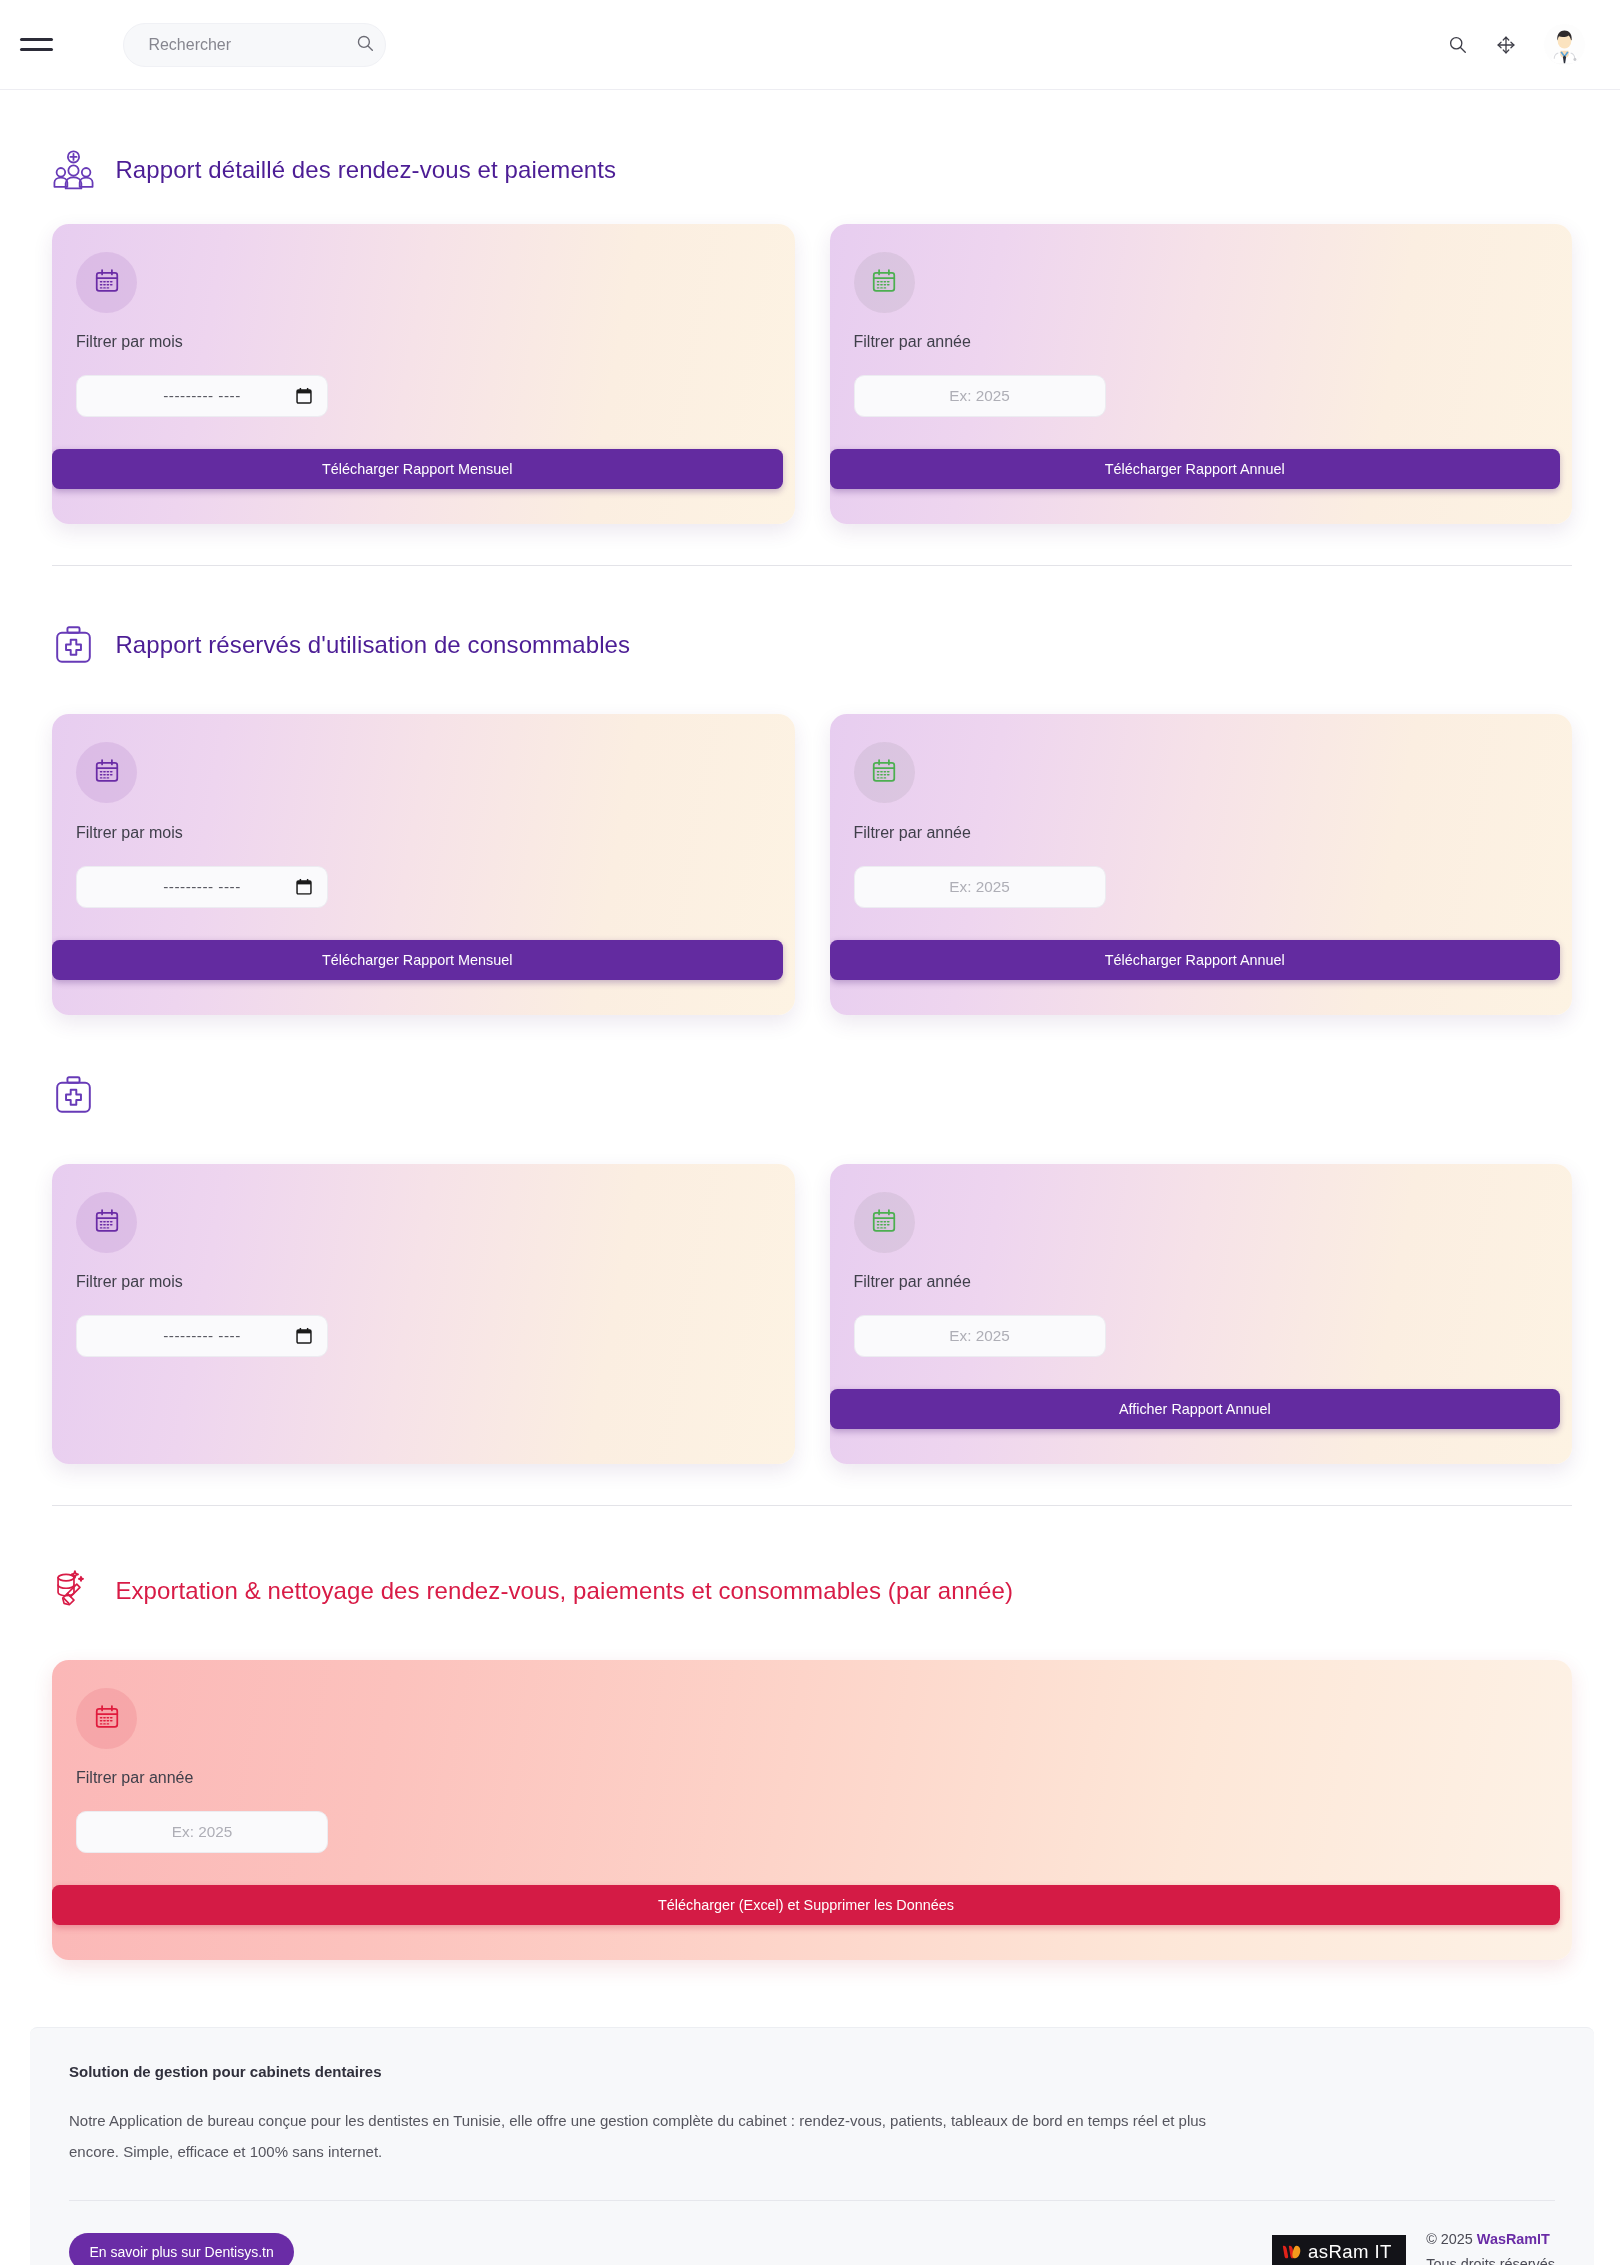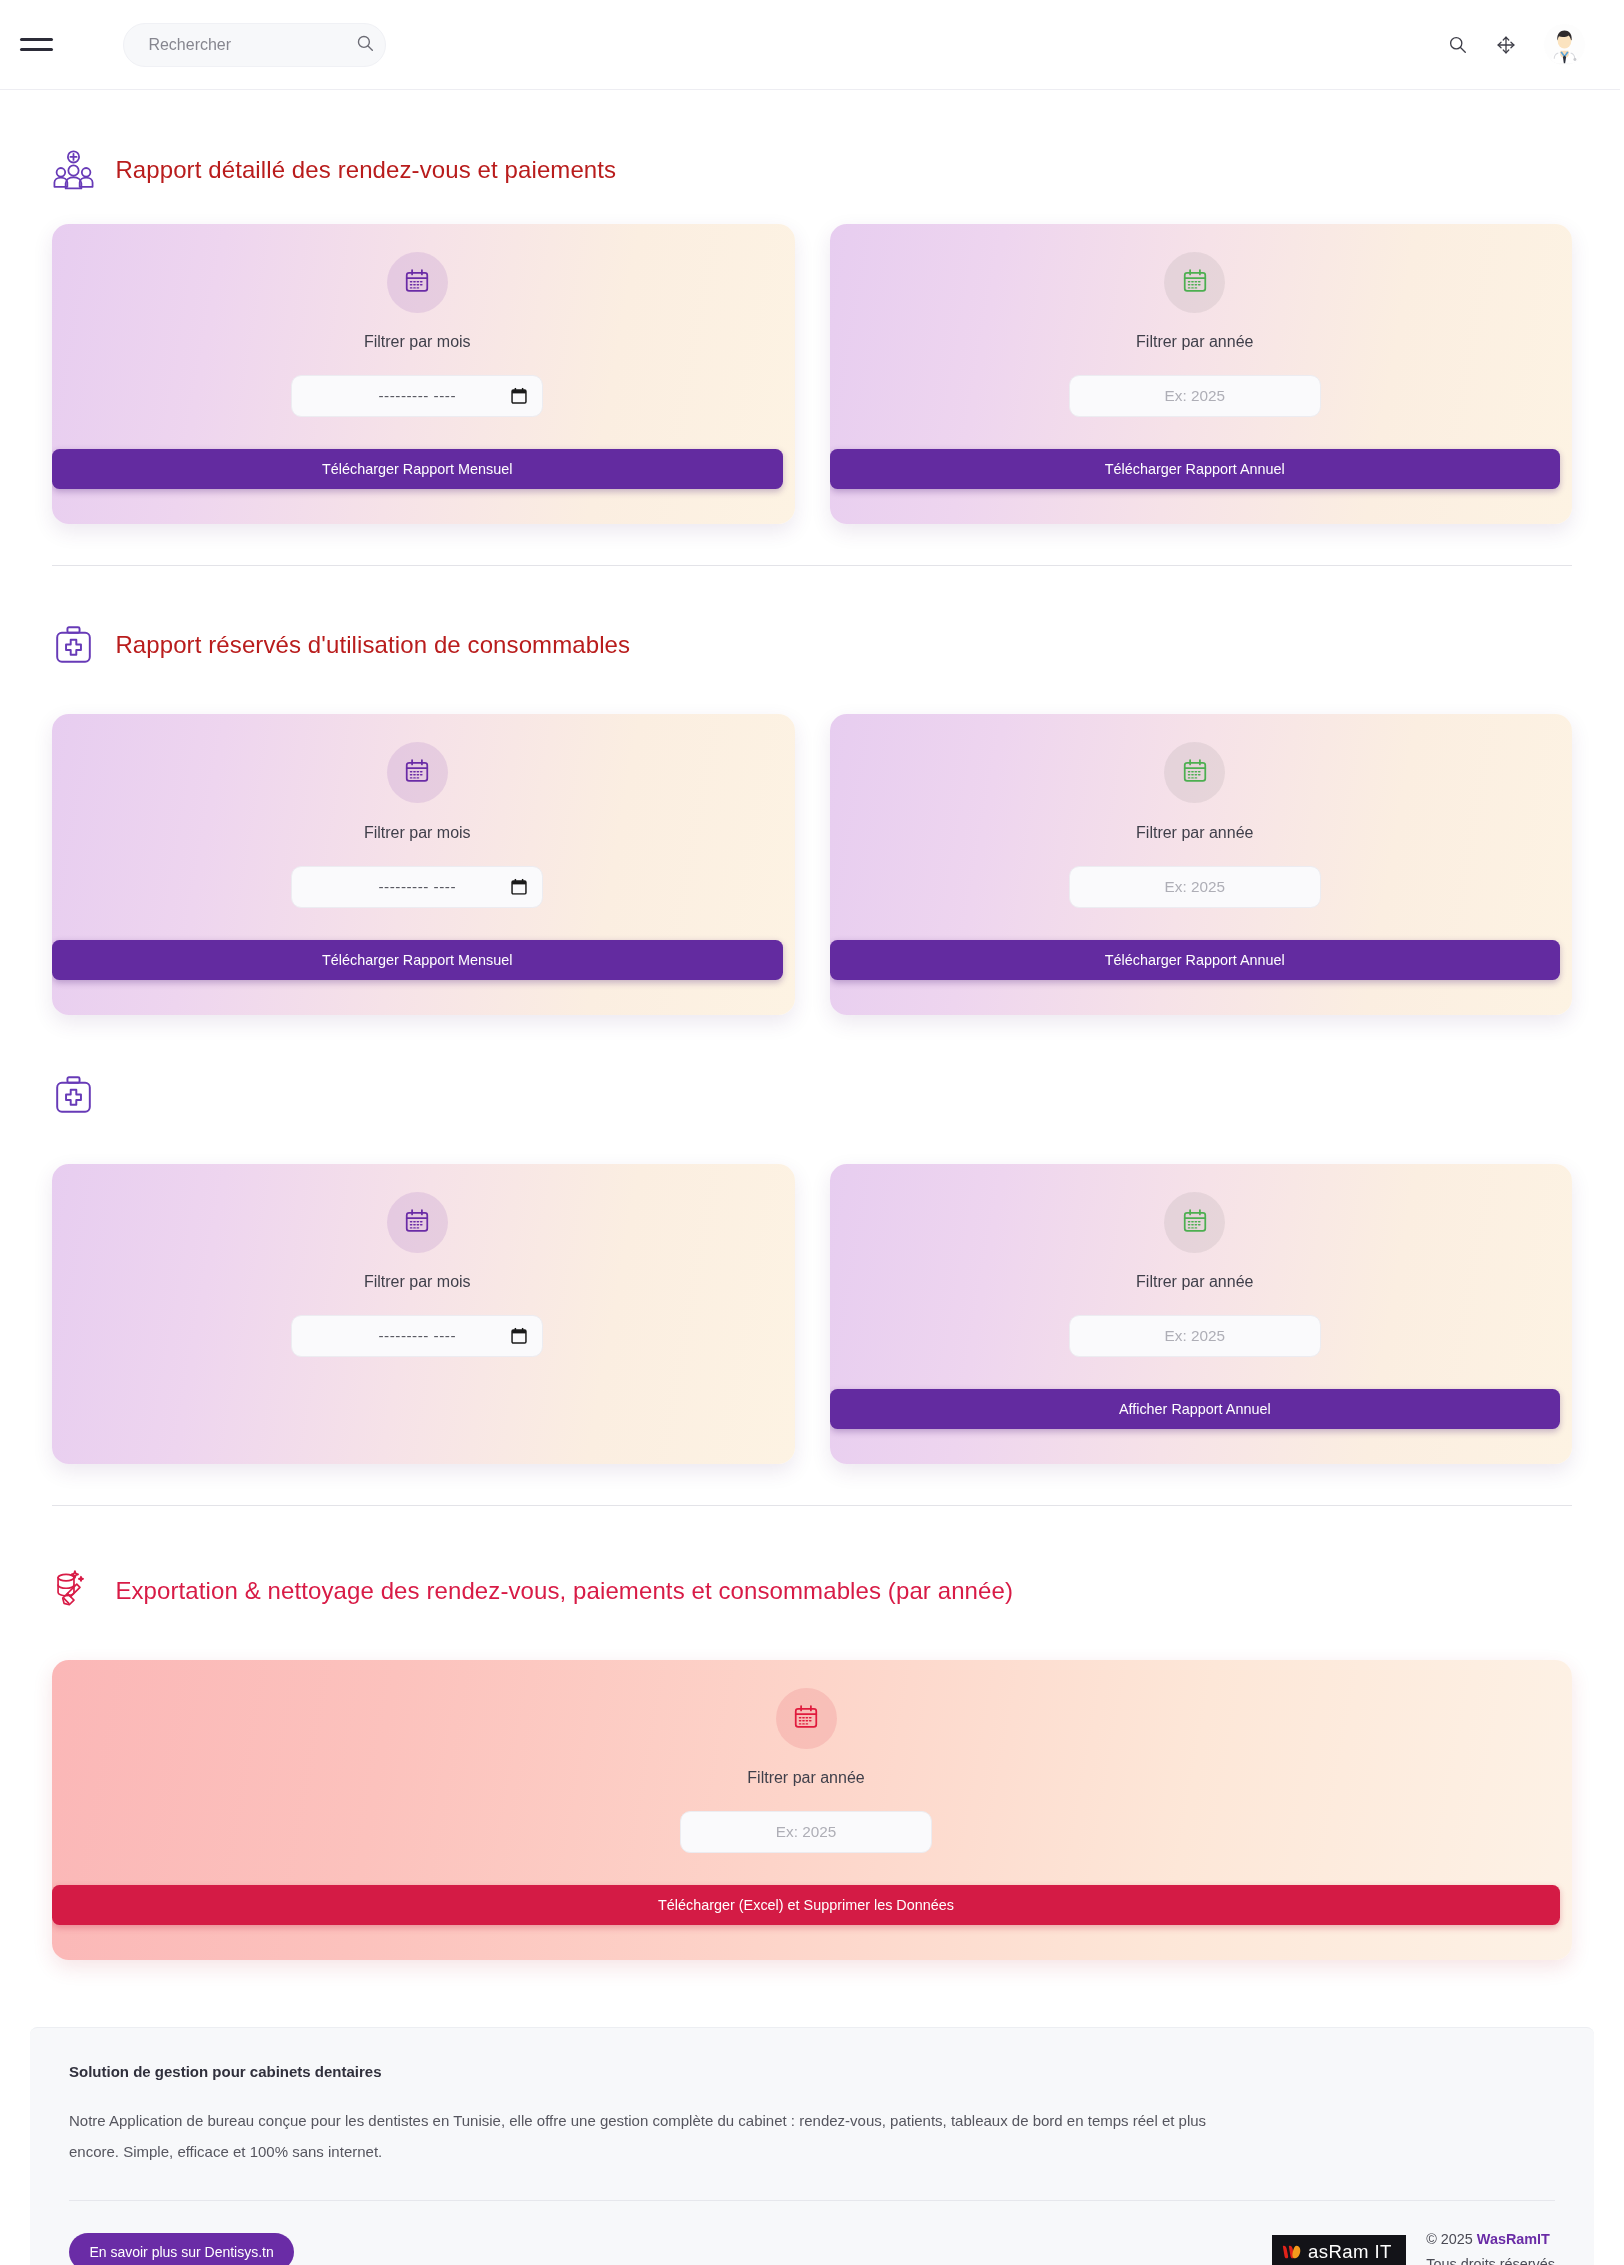--- a/index.html
+++ b/index.html
@@ -59,33 +59,33 @@
 
   
   .page { position: absolute; top: 90px; left: 0; right: 0; bottom: 0; background:#fff; }
   .container { position: relative; padding: 0 52px; }
 
   .section-head {
     display: flex; align-items: center; gap: 20.4px;
   }
   .section-head .sec-icon { width: 43px; height: 43px; flex: 0 0 43px; display:flex; align-items:center; justify-content:center;}
   .section-head .sec-title {
-    font-size: 24px; font-weight: 400; color: #b91c1c; letter-spacing: 0.1px;
+    font-size: 24px; font-weight: 400; color: #4c1d95; letter-spacing: 0.1px;
     font-family: "Liberation Sans", sans-serif;
   }
   .section-head.danger .sec-title { color: #d81b46; margin-top: 9px; }
 
   .cards-row { display: flex; gap: 35px; }
   .card {
     flex: 1;
     border-radius: 16.7px;
     background: linear-gradient(100deg, #e7cdf0 0%, #eed5ef 22%, #f6e2e8 48%, #fbeee1 74%, #fdf3e3 100%);
     box-shadow: 0 7.4px 20.4px rgba(80,40,110,0.10);
     padding: 28px 36px 0 24px;
-    display: flex; flex-direction: column; align-items: center;
+    display: flex; flex-direction: column; align-items: flex-start;
     position: relative;
     overflow: hidden;
   }
   .card.danger {
     background: linear-gradient(100deg, #fbb7b7 0%, #fcc2bd 22%, #fdd4c9 48%, #fde7d8 74%, #fdf2e6 100%);
     box-shadow: 0 7.4px 20.4px rgba(180,40,60,0.12);
   }
 
   .icon-circle {
     width: 61px; height: 61px; border-radius: 50%;

